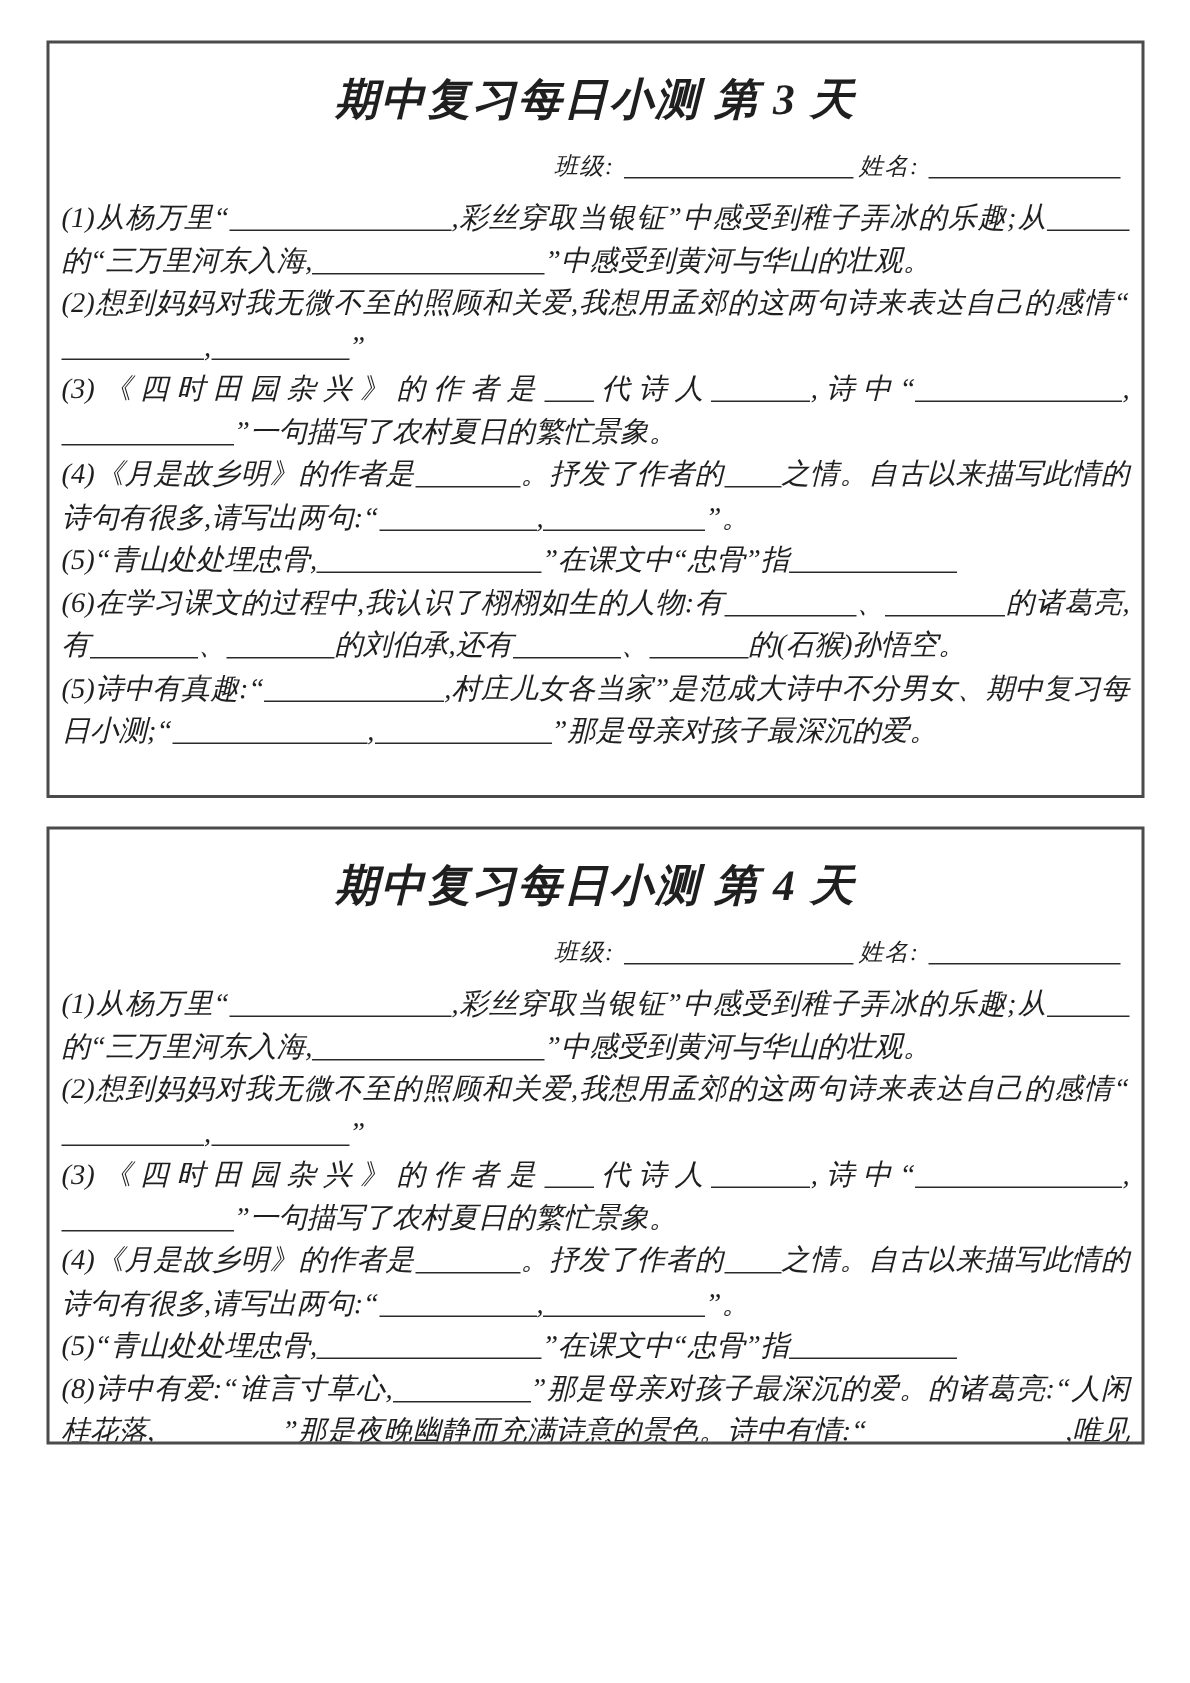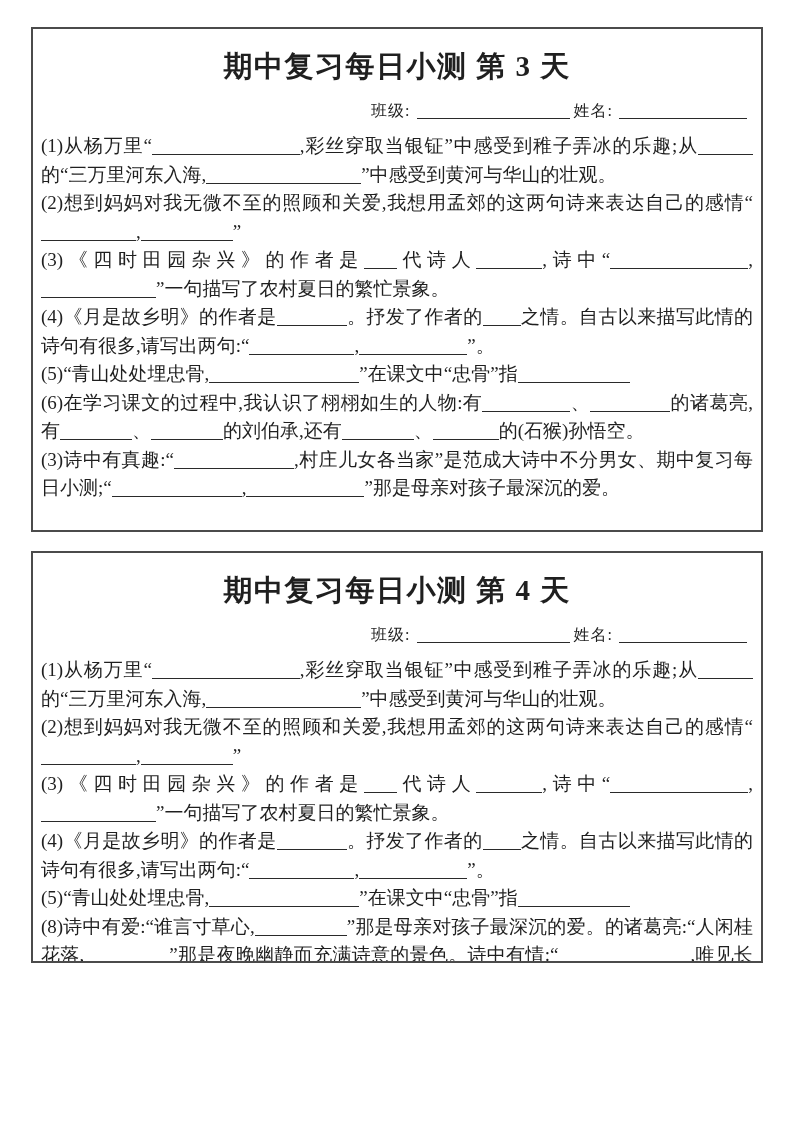--- a/index.html
+++ b/index.html
@@ -9,20 +9,21 @@
     font-family:"Liberation Serif","DejaVu Serif",serif;
     color:#1f1f1f;
   }
   .sheet {
     position:absolute;
     left:31px;
     width:732px;
     border:2px solid #4b4b4b;
     background:#ffffff;
     overflow:hidden;
+    font-style:italic;
   }
   .sheet-day3 { top:27px;  height:505px; }
   .sheet-day4 { top:551px; height:412px; }
   .title {
     margin-top:18px;
     text-align:center;
     font-size:29px;
     font-weight:600;
     letter-spacing:1.5px;
     white-space:nowrap;
@@ -61,21 +62,21 @@
     <span class="label">班级:</span><span class="bl fb1"></span>
     <span class="label">姓名:</span><span class="bl fb2"></span>
   </div>
   <div class="questions">
       <p class="q"><span>(1)从杨万里“</span><span class="bl" style="width: 148px;"></span><span>,彩丝穿取当银钲”中感受到稚子弄冰的乐趣;从</span><span class="bl" style="width: 55px;"></span><span>的“三万里河东入海,</span><span class="bl" style="width: 155px;"></span><span>”中感受到黄河与华山的壮观。</span></p>
       <p class="q"><span>(2)想到妈妈对我无微不至的照顾和关爱,我想用孟郊的这两句诗来表达自己的感情“</span><span class="bl" style="width: 95px;"></span><span>,</span><span class="bl" style="width: 92px;"></span><span>”</span></p>
       <p class="q"><span>(3)《四时田园杂兴》的作者是</span><span class="bl" style="width: 33px;"></span><span>代诗人</span><span class="bl" style="width: 66px;"></span><span>,诗中“</span><span class="bl" style="width: 138px;"></span><span>,</span><span class="bl" style="width: 115px;"></span><span>”一句描写了农村夏日的繁忙景象。</span></p>
       <p class="q"><span>(4)《月是故乡明》的作者是</span><span class="bl" style="width: 70px;"></span><span>。抒发了作者的</span><span class="bl" style="width: 38px;"></span><span>之情。自古以来描写此情的诗句有很多,请写出两句:“</span><span class="bl" style="width: 105px;"></span><span>,</span><span class="bl" style="width: 108px;"></span><span>”。</span></p>
       <p class="q"><span>(5)“青山处处埋忠骨,</span><span class="bl" style="width: 150px;"></span><span>”在课文中“忠骨”指</span><span class="bl" style="width: 112px;"></span></p>
       <p class="q"><span>(6)在学习课文的过程中,我认识了栩栩如生的人物:有</span><span class="bl" style="width: 88px;"></span><span>、</span><span class="bl" style="width: 80px;"></span><span>的诸葛亮,有</span><span class="bl" style="width: 72px;"></span><span>、</span><span class="bl" style="width: 72px;"></span><span>的刘伯承,还有</span><span class="bl" style="width: 72px;"></span><span>、</span><span class="bl" style="width: 66px;"></span><span>的(石猴)孙悟空。</span></p>
-      <p class="q"><span>(3)诗中有真趣:“</span><span class="bl" style="width: 120px;"></span><span>,村庄儿女各当家”是范成大诗中不分男女、期中复习每日小测;“</span><span class="bl" style="width: 130px;"></span><span>,</span><span class="bl" style="width: 118px;"></span><span>”那是母亲对孩子最深沉的爱。</span></p>
+      <p class="q"><span>(5)诗中有真趣:“</span><span class="bl" style="width: 120px;"></span><span>,村庄儿女各当家”是范成大诗中不分男女、期中复习每日小测;“</span><span class="bl" style="width: 130px;"></span><span>,</span><span class="bl" style="width: 118px;"></span><span>”那是母亲对孩子最深沉的爱。</span></p>
     </div>
 </section>
 
 <section class="sheet sheet-day4">
   <h1 class="title">期中复习每日小测 第 4 天</h1>
   <div class="form-line">
     <span class="label">班级:</span><span class="bl fb1"></span>
     <span class="label">姓名:</span><span class="bl fb2"></span>
   </div>
   <div class="questions">

